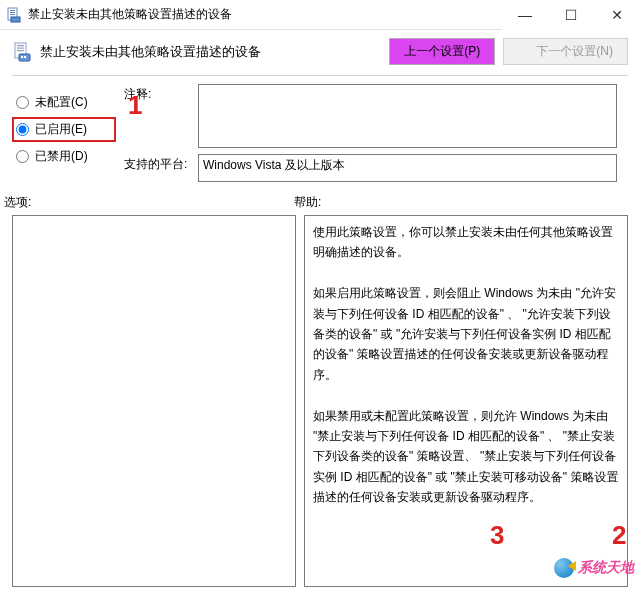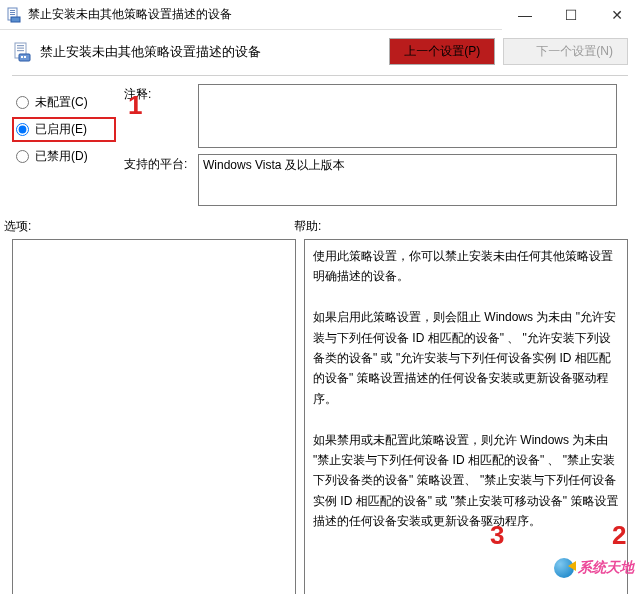--- a/index.html
+++ b/index.html
@@ -45,21 +45,21 @@
   .header-row .docicon {
     width: 20px; height: 20px;
     display: inline-flex; align-items: center; justify-content: center;
   }
   .header-row .hdr-title {
     flex: 1;
     font-size: 13px;
   }
   .navbtn {
     border: 1px solid #adadad;
-    background: #b91c1c;
+    background: #d946ef;
     padding: 4px 14px;
     font-size: 12px;
     min-width: 100px;
     text-align: center;
   }
   .navbtn.disabled {
     color: #9a9a9a;
     border-color: #d0d0d0;
     background: #f0f0f0;
     padding-left: 32px;
@@ -105,21 +105,21 @@
     width: 100%;
     height: 64px;
     resize: none;
     border: 1px solid #7a7a7a;
     font-family: inherit;
     font-size: 12px;
     padding: 2px 4px;
   }
   textarea.platform {
     width: 100%;
-    height: 52px;
+    height: 28px;
     resize: none;
     border: 1px solid #7a7a7a;
     font-family: inherit;
     font-size: 12px;
     padding: 2px 4px;
   }
   .labels-row {
     display: flex;
     padding: 4px 12px 4px 4px;
   }

